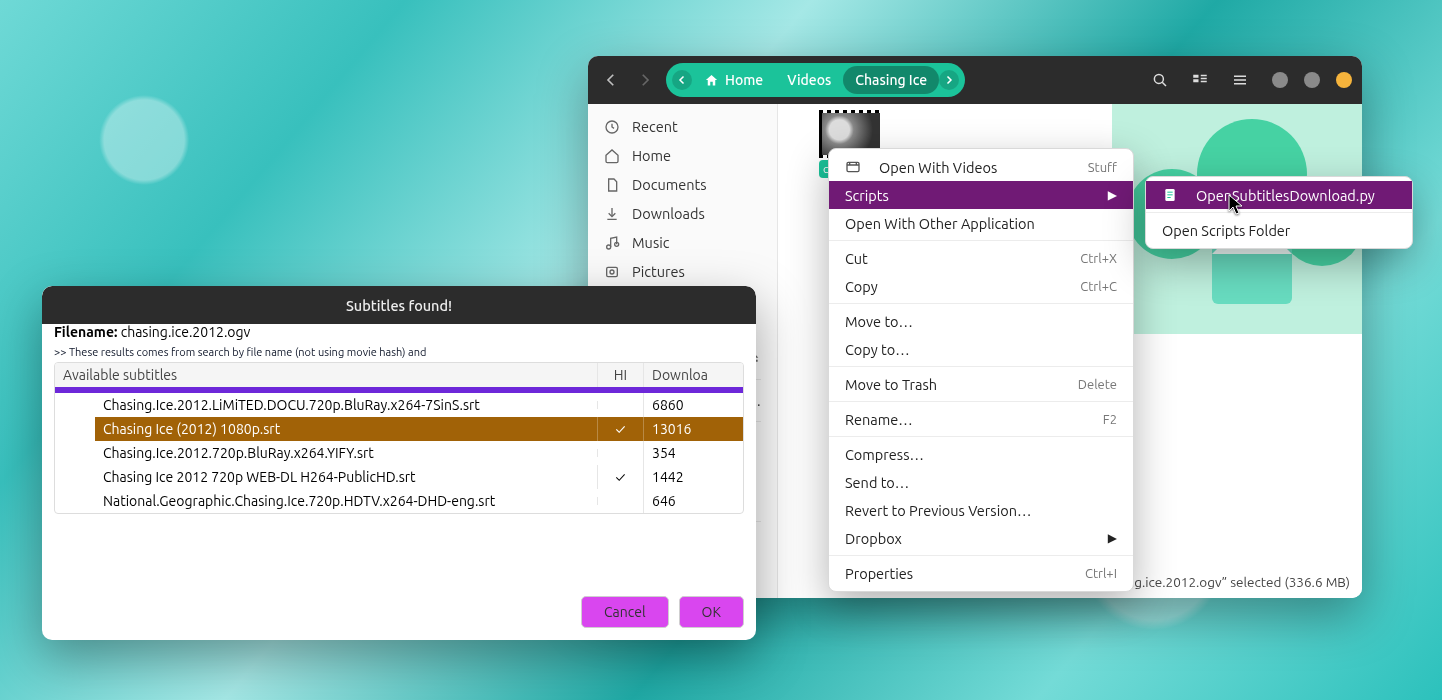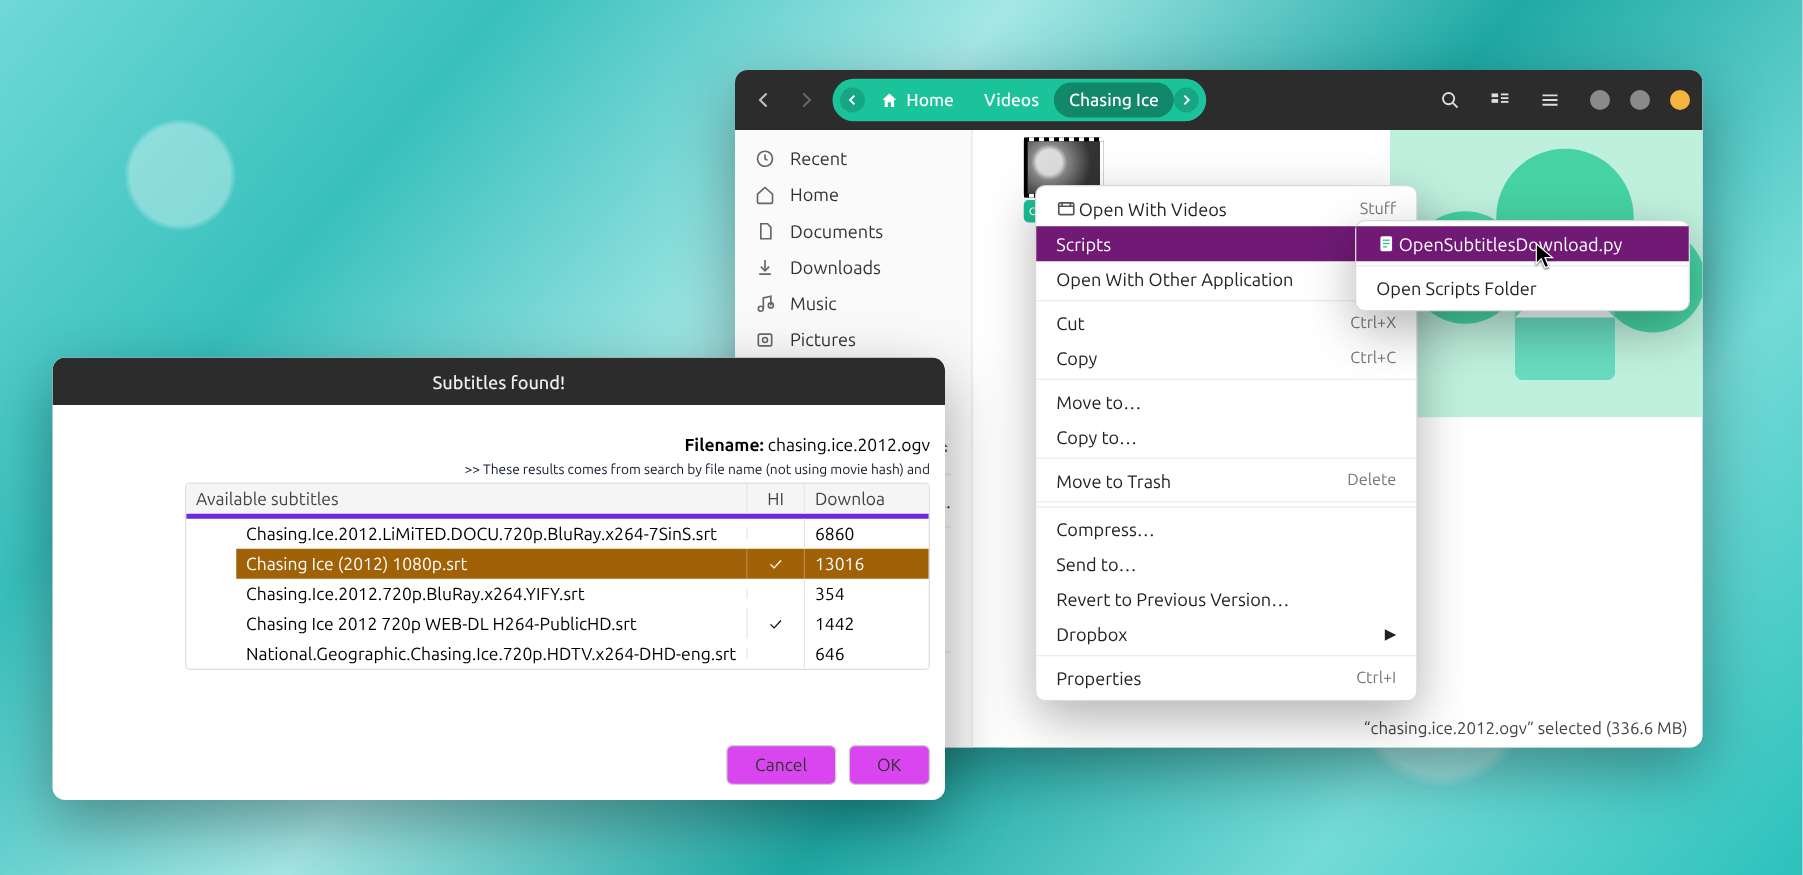--- a/index.html
+++ b/index.html
@@ -54,44 +54,44 @@
   .thumb .pic { width:64px; height:48px; background:#1f1f1f; border:3px solid transparent; border-image:repeating-linear-gradient(90deg,#000 0 4px,#fff 4px 8px) 3; position:relative; border-radius:3px; overflow:hidden;}
   .thumb .pic::before { content:""; position:absolute; inset:0; background:radial-gradient(circle at 30% 40%, #ddd 0 10px, #888 30%, #333 70%); }
   .thumb .lbl { background:#1bc39a; color:#fff; font-size:11.5px; padding:2px 4px; border-radius:4px; margin-top:2px; line-height:1.2; display:inline-block;}
   .illus { position:absolute; right:0; top:0; width:250px; height:230px; }
   .illus svg { width:100%; height:100%; }
   .statusbar { position:absolute; right:12px; bottom:8px; font-size:13.5px; color:#444; }
 
   
   .ctx { position:absolute; background:#fff; border:1px solid #d9d9d9; border-radius:8px; box-shadow:0 14px 40px rgba(0,0,0,.3); padding:4px 0; }
   .ctx-item { display:flex; align-items:center; justify-content:space-between; padding:5px 16px; font-size:14.5px; color:#222; gap:24px; min-height:28px; }
-  .ctx-item .lead { display:flex; align-items:center; gap:2px; }
+  .ctx-item .lead { display:flex; align-items:center; gap:18px; }
   .ctx-item .kb { color:#777; font-size:13px; }
   .ctx-item .arrow { font-size:12px; color:#222; }
   .ctx-item.hl { background:#701a75; color:#fff; }
   .ctx-item.hl .arrow, .ctx-item.hl .kb { color:#fff; }
   .ctx-sep { height:1px; background:#ececec; margin:3px 0; }
   .ctx svg { width:16px; height:16px; }
 
   #ctx-main { left:828px; top:148px; width:306px; }
-  #ctx-sub  { left:1084px; top:176px; width:268px; }
+  #ctx-sub  { left:1145px; top:176px; width:268px; }
 
   .cursor { position:absolute; left:1228px; top:194px; width:16px; height:22px; z-index:50; }
   .cursor svg { filter:drop-shadow(0 1px 1px rgba(0,0,0,.6)); }
 
   
   #subs { left:42px; top:286px; width:714px; height:354px; display:flex; flex-direction:column; }
   #subs .dlg-hdr { height:38px; background:#2c2c2c; color:#eee; display:flex; align-items:center; justify-content:center; font-size:14.5px; font-weight:500; border-radius:10px 10px 0 0;}
-  #subs .dlg-body { padding:24px 12px 10px 12px; flex:1; display:flex; flex-direction:column;align-items:flex-end; }
+  #subs .dlg-body { padding:0 12px 10px 12px; flex:1; display:flex; flex-direction:column; }
   #subs .info { font-size:14px; margin-bottom:6px; }
   #subs .info b { font-weight:700; }
   #subs .note { font-size:11px; font-weight:400; color:#0f172a; margin-bottom:4px; white-space:nowrap; overflow:hidden; }
   .tbl { border:1px solid #ddd; border-radius:4px; overflow:hidden; }
   .tbl .row { display:flex; align-items:center; font-size:14px; }
-  .tbl .hd { background:#f5f5f5; font-weight:400; color:#444; border-bottom:4px solid #6d28d9; }
+  .tbl .hd { background:#f5f5f5; font-weight:400; color:#444; border-bottom:6px solid #6d28d9; }
   .tbl .c-name { flex:1; padding:4px 8px; }
   .tbl .c-hi { width:46px; text-align:center; border-left:1px solid #e6e6e6; padding:4px 0;}
   .tbl .c-dl { width:100px; padding:4px 8px; border-left:1px solid #e6e6e6; }
   .tbl .body .row { border-bottom:0;margin-left:40px; }
   .tbl .body .row.sel { background:#a16207; color:#fff; }
   .tbl .body .row.sel .c-hi, .tbl .body .row.sel .c-dl { border-left-color:rgba(255,255,255,.25); }
   .dlg-ftr { display:flex; justify-content:flex-end; gap:10px; padding:12px; }
   .btn { padding:7px 22px; border:1px solid #cfcfcf; background:#d946ef; border-radius:5px; font-size:14px; color:#333; }
 </style>
 </head>
@@ -335,20 +335,26 @@
       </span>
     </div>
   <div class="ctx-sep"></div>
   <div class="ctx-item">
       <span class="lead">
         <span>Move to Trash</span>
       </span>
       <span class="kb">Delete</span>
     </div>
   <div class="ctx-sep"></div>
+  <div class="ctx-item">
+      <span class="lead">
+        <span>Rename…</span>
+      </span>
+      <span class="kb">F2</span>
+    </div>
   <div class="ctx-sep"></div>
   <div class="ctx-item">
       <span class="lead">
         <span>Compress…</span>
       </span>
     </div>
   <div class="ctx-item">
       <span class="lead">
         <span>Send to…</span>
       </span>

